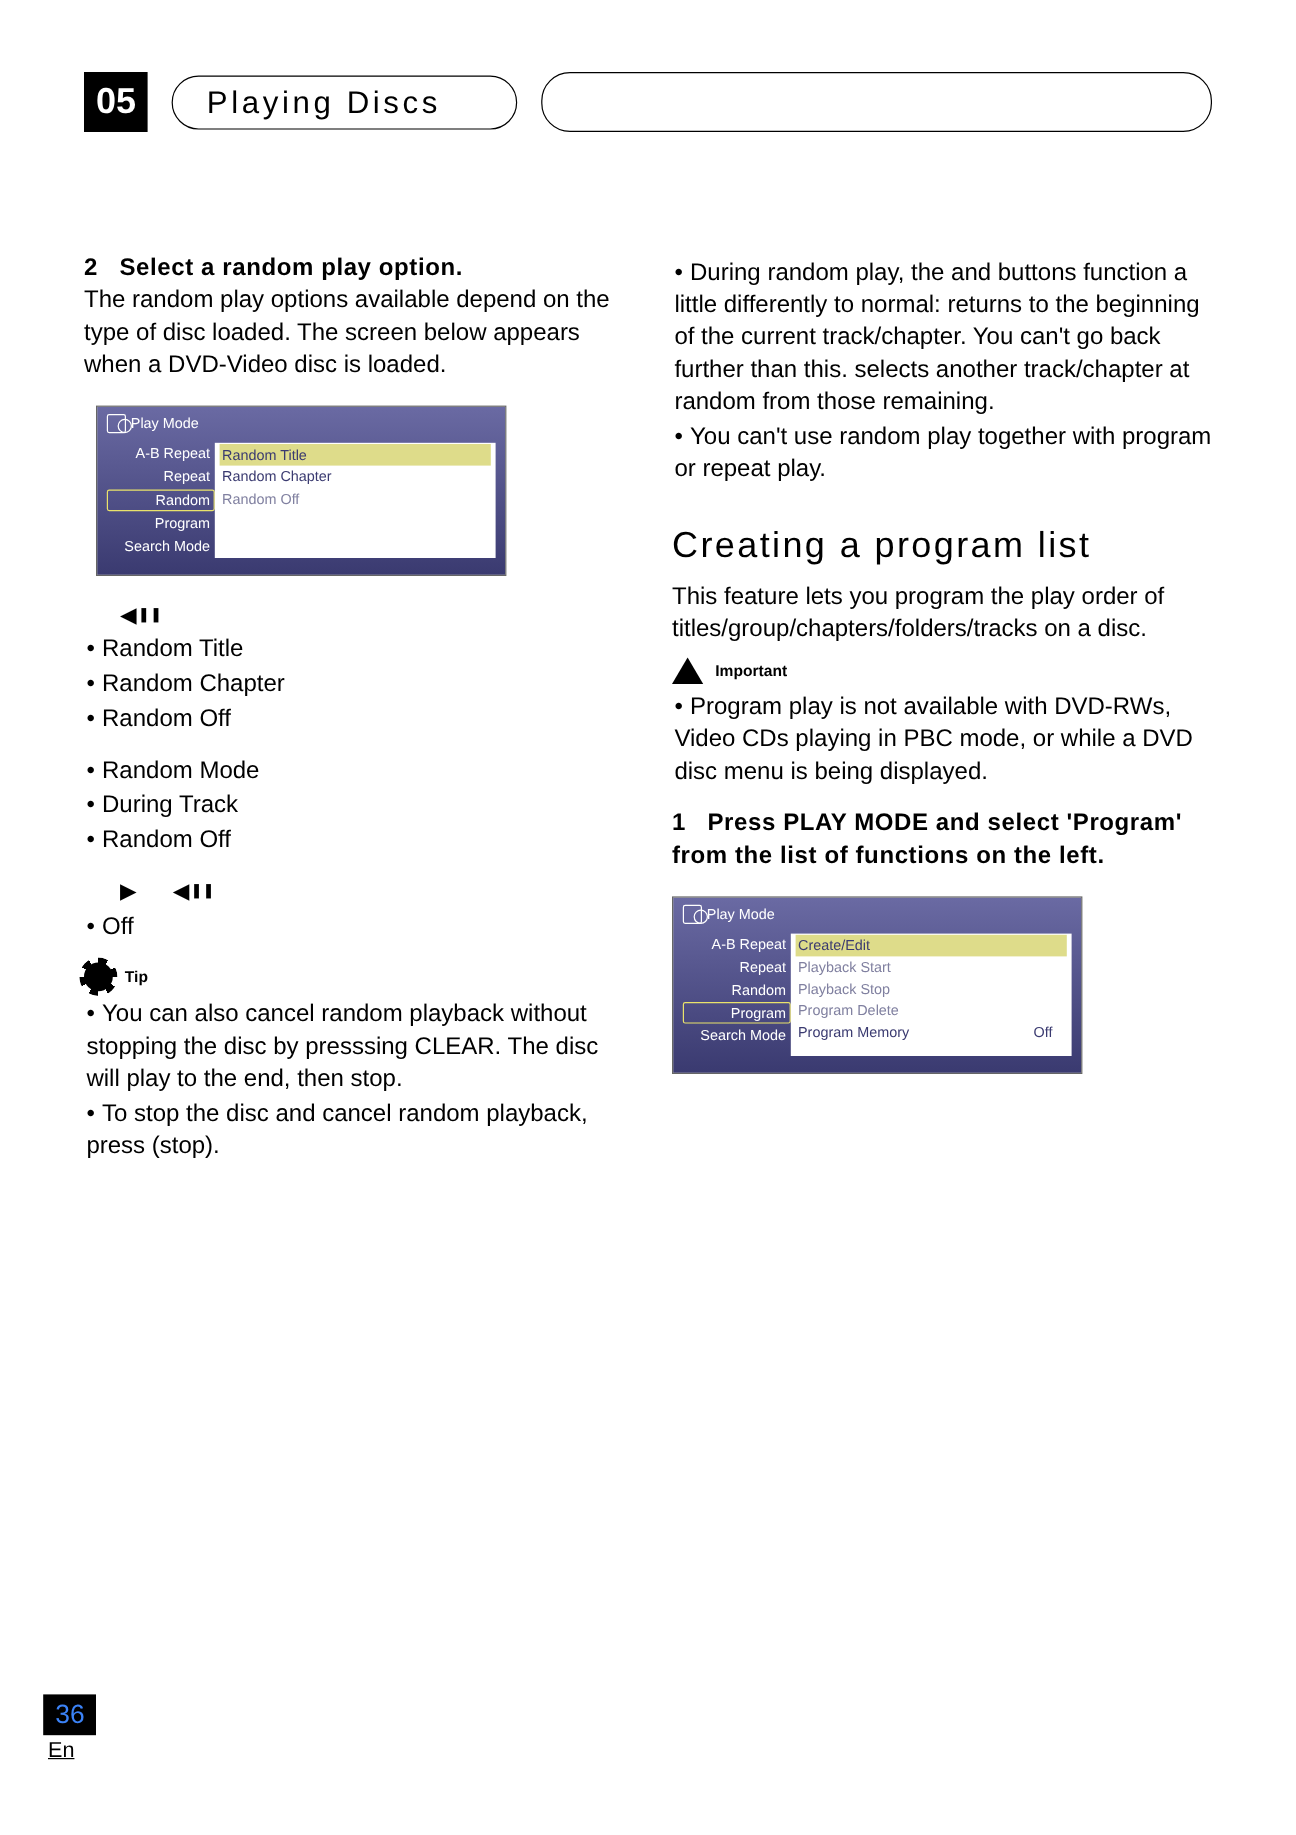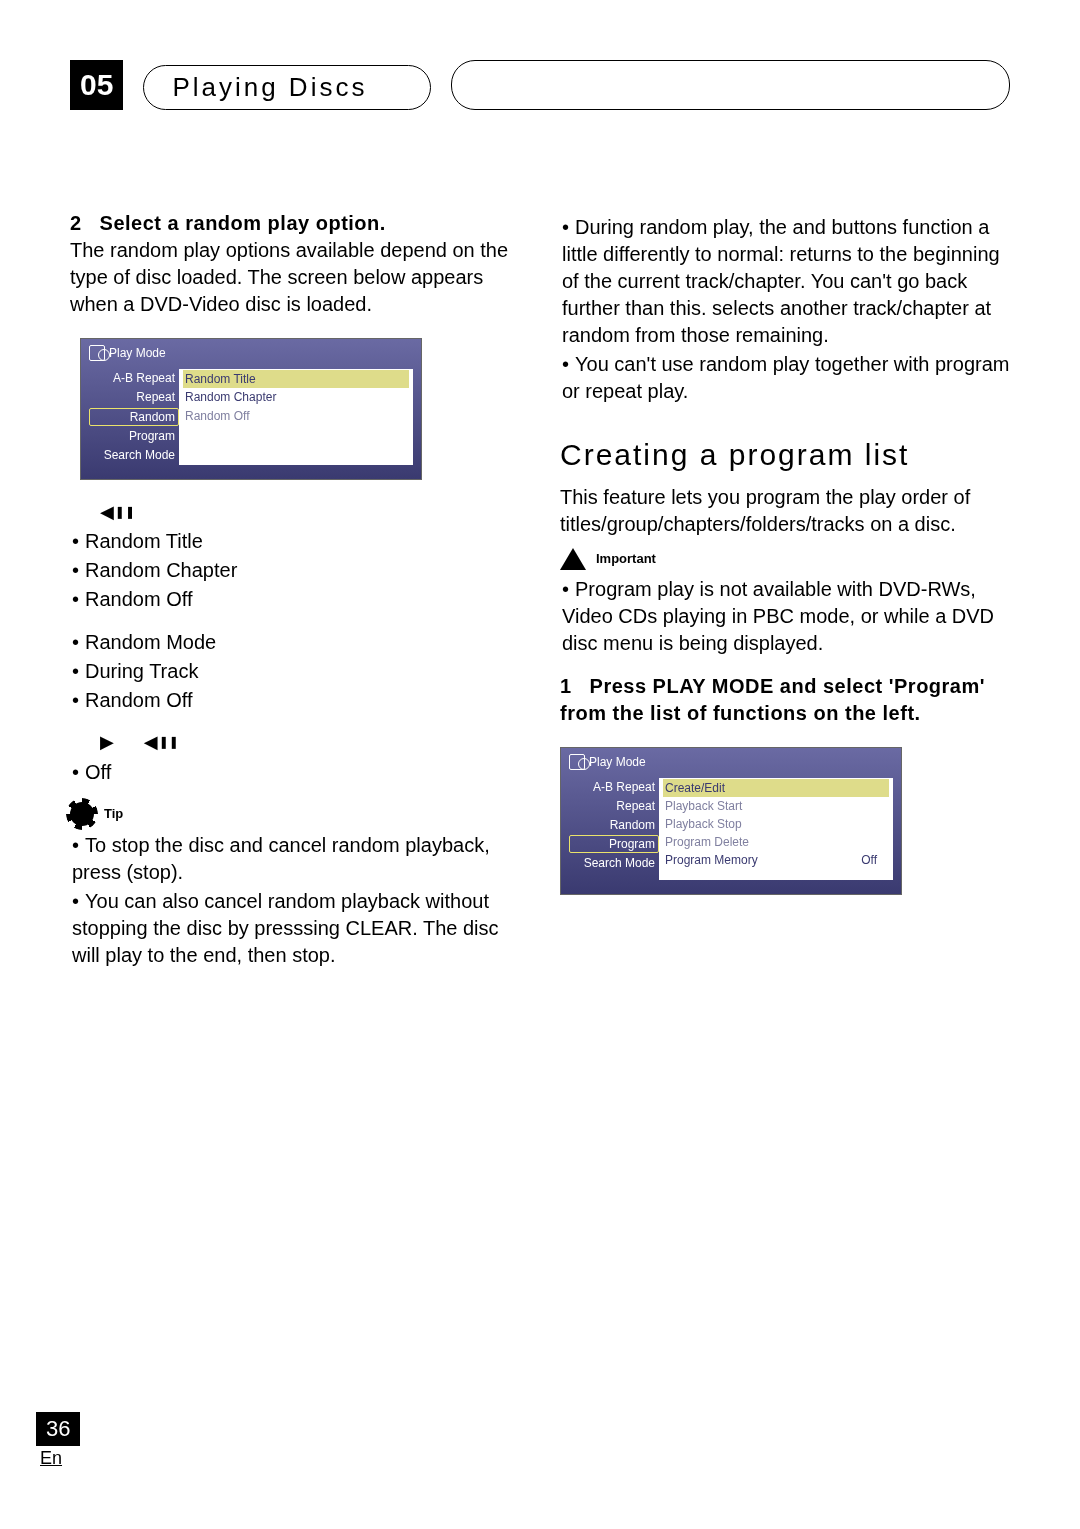--- a/index.html
+++ b/index.html
@@ -12,21 +12,21 @@
   }
   .page {
     width: 1080px;
     height: 1529px;
     position: relative;
     box-sizing: border-box;
     padding: 60px 70px 40px 70px;
   }
   .header-row {
     display: flex;
-    align-items: flex-end;
+    align-items: center;
     gap: 20px;
     margin-bottom: 100px;
   }
   .chapter-num {
     background: #000;
     color: #fff;
     font-size: 30px;
     font-weight: bold;
     padding: 8px 10px;
   }
@@ -172,21 +172,21 @@
   .glyph-row .prev::before { content: "◀"; }
   .glyph-row .pause::before { content: "❚❚"; font-size: 12px; vertical-align: 2px; margin-left:1px;}
   .glyph-row .play::before { content: "▶"; }
   .footer {
     position: absolute;
     left: 36px;
     bottom: 60px;
   }
   .page-num {
     background: #000;
-    color: #ffffff;
+    color: #3b82f6;
     font-size: 22px;
     padding: 4px 10px;
     display: inline-block;
   }
   .lang {
     font-size: 18px;
     margin-top: 2px;
     margin-left: 4px;
     text-decoration: underline;
   }
@@ -265,22 +265,22 @@
       </div>
       <ul class="dots" id="list3">
           <li>Off</li>
         </ul>
 
       <div class="tip-row">
         <div class="tip-icon gear"></div>
         <div class="tip-label">Tip</div>
       </div>
       <ul class="dots" id="tips">
+          <li>You can also cancel random playback without stopping the disc by presssing CLEAR. The disc will play to the end, then stop.</li>
           <li>To stop the disc and cancel random playback, press      (stop).</li>
-          <li>You can also cancel random playback without stopping the disc by presssing CLEAR. The disc will play to the end, then stop.</li>
         </ul>
     </div>
 
     <div class="col">
       <ul class="dots" id="notes">
           <li>During random play, the      and      buttons function a little differently to normal:      returns to the beginning of the current track/chapter. You can't go back further than this.      selects another track/chapter at random from those remaining.</li>
           <li>You can't use random play together with program or repeat play.</li>
         </ul>
 
       <div class="h2">Creating a program list</div>

